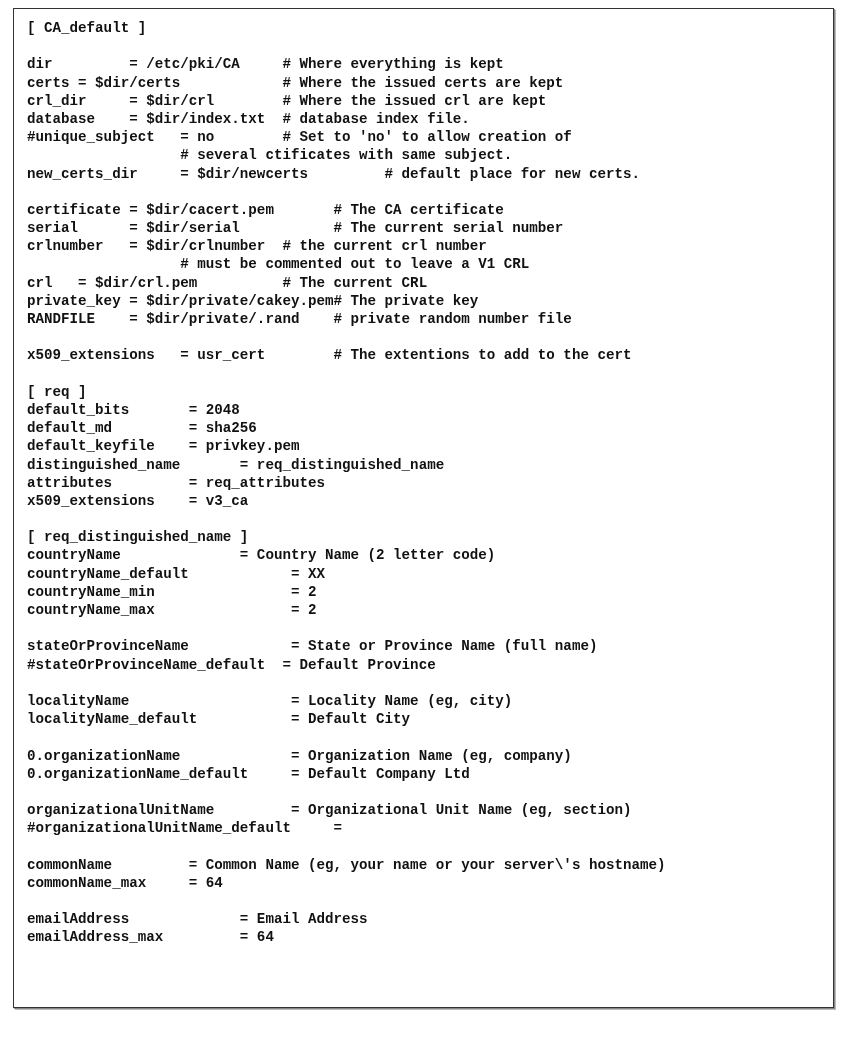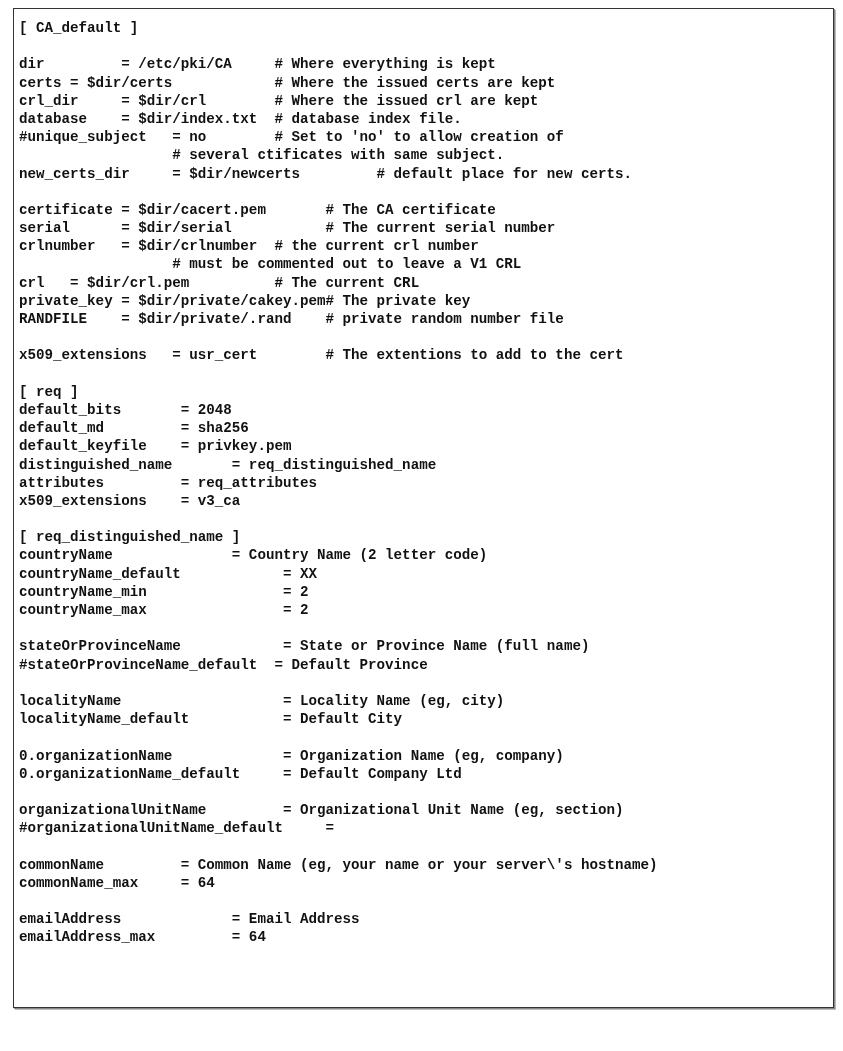--- a/index.html
+++ b/index.html
@@ -19,21 +19,21 @@
       top: 8px;
       width: 821px;
       height: 1000px;
       border: 1px solid #333333;
       box-shadow: 1px 1px 0 #888888, 2px 2px 0 #bbbbbb;
       background: #ffffff;
       box-sizing: border-box;
     }
     .code {
       position: absolute;
-      left: 5px;
+      left: 13px;
       top: 10px;
       margin: 0;
       font-family: "Liberation Mono", "DejaVu Sans Mono", monospace;
       font-weight: bold;
       font-size: 14.2px;
       line-height: 18.2px;
       color: #111111;
       white-space: pre;
     }
     .line {

